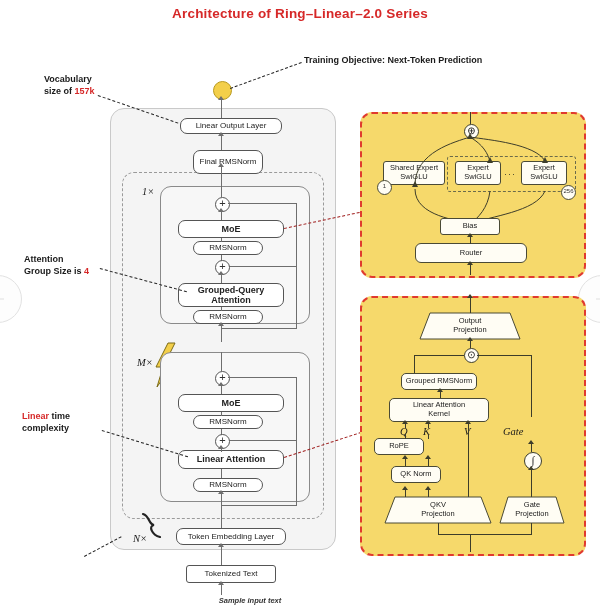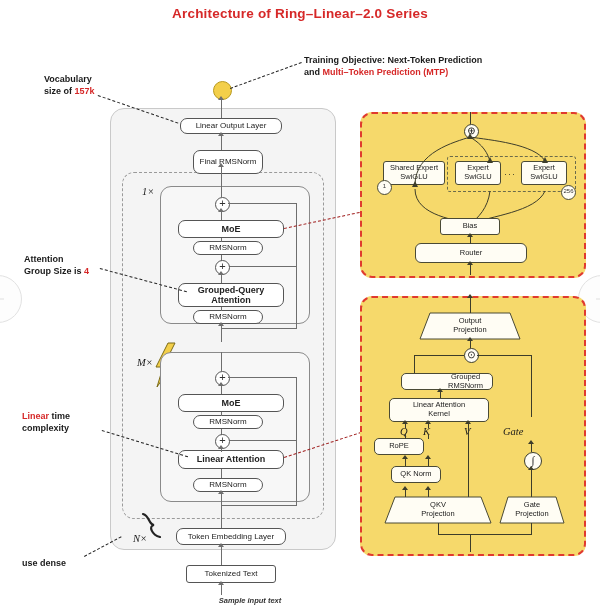--- a/index.html
+++ b/index.html
@@ -178,21 +178,20 @@
 
 <div class="abs node" style="left:186px;top:565px;width:90px;height:18px;">
   <span>Tokenized Text</span>
 </div>
 <div class="abs vline" style="left:221px;top:583px;height:12px;"></div>
 <div class="abs arrowup" style="left:218px;top:581px;"></div>
 <div class="abs cap" style="left:190px;top:596px;width:120px;text-align:center;">Sample input text</div>
 
 <div class="abs anno" style="left:304px;top:55px;width:200px;">
   <div>Training Objective: Next-Token Prediction</div>
-  <div><span>and </span><span class="red">Multi–Token Prediction (MTP)</span></div>
 </div>
 <div class="abs dash" style="left:230px;top:88px;width:76px;transform:rotate(-20deg);"></div>
 
 <div class="abs anno" style="left:44px;top:74px;width:110px;">
   <div>Vocabulary</div>
   <div><span>size of </span><span class="red">157k</span></div>
 </div>
 <div class="abs dash" style="left:98px;top:95px;width:85px;transform:rotate(19deg);"></div>
 
 <div class="abs anno" style="left:24px;top:254px;width:120px;">
@@ -201,21 +200,20 @@
 </div>
 <div class="abs dash" style="left:100px;top:268px;width:90px;transform:rotate(15deg);"></div>
 
 <div class="abs anno" style="left:22px;top:411px;width:120px;">
   <div><span class="red">Linear</span><span> time</span></div>
   <div>complexity</div>
 </div>
 <div class="abs dash" style="left:102px;top:430px;width:90px;transform:rotate(17deg);"></div>
 
 <div class="abs anno" style="left:22px;top:558px;width:150px;">
-  <div>use dense</div>
 </div>
 <div class="abs dash" style="left:84px;top:556px;width:42px;transform:rotate(-28deg);"></div>
 
 <div class="abs dashr" style="left:284px;top:228px;width:92px;transform:rotate(-12deg);"></div>
 <div class="abs dashr" style="left:284px;top:457px;width:96px;transform:rotate(-18deg);"></div>
 
 <div class="abs ypanel" style="left:360px;top:112px;width:222px;height:162px;"></div>
 
 <div class="abs op" style="left:464px;top:124px;">
   <span>⊕</span>
@@ -283,21 +281,21 @@
 </div>
 <div class="abs yline" style="left:470px;top:339px;height:9px;"></div>
 <div class="abs yarrow" style="left:467px;top:337px;"></div>
 
 <div class="abs yhline" style="left:414px;top:355px;width:50px;"></div>
 <div class="abs yline" style="left:414px;top:355px;height:18px;"></div>
 
 <div class="abs yhline" style="left:477px;top:355px;width:55px;"></div>
 <div class="abs yline" style="left:531px;top:355px;height:62px;"></div>
 
-<div class="abs ynode" style="left:401px;top:373px;width:92px;height:17px;border-radius:5px;padding-left:37px;">
+<div class="abs ynode" style="left:401px;top:373px;width:76px;height:17px;border-radius:5px;">
   <span>Grouped RMSNorm</span>
 </div>
 <div class="abs ynode" style="left:389px;top:398px;width:100px;height:24px;border-radius:5px;flex-direction:column;">
   <span>Linear Attention</span>
   <span>Kernel</span>
 </div>
 <div class="abs yline" style="left:440px;top:390px;height:8px;"></div>
 <div class="abs yarrow" style="left:437px;top:388px;"></div>
 
 <div class="abs qkv" style="left:400px;top:426px;">Q</div>

